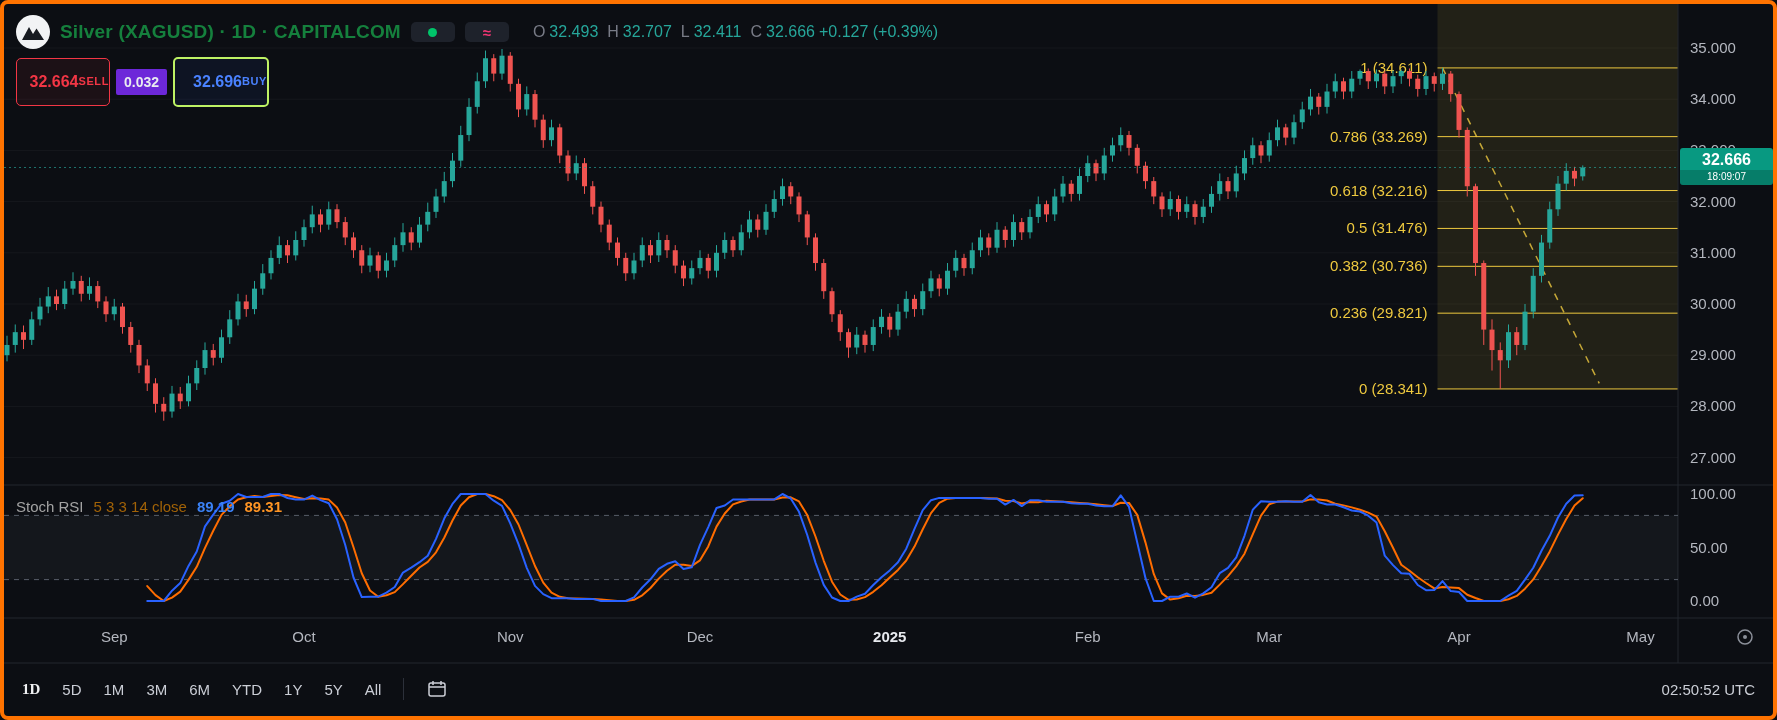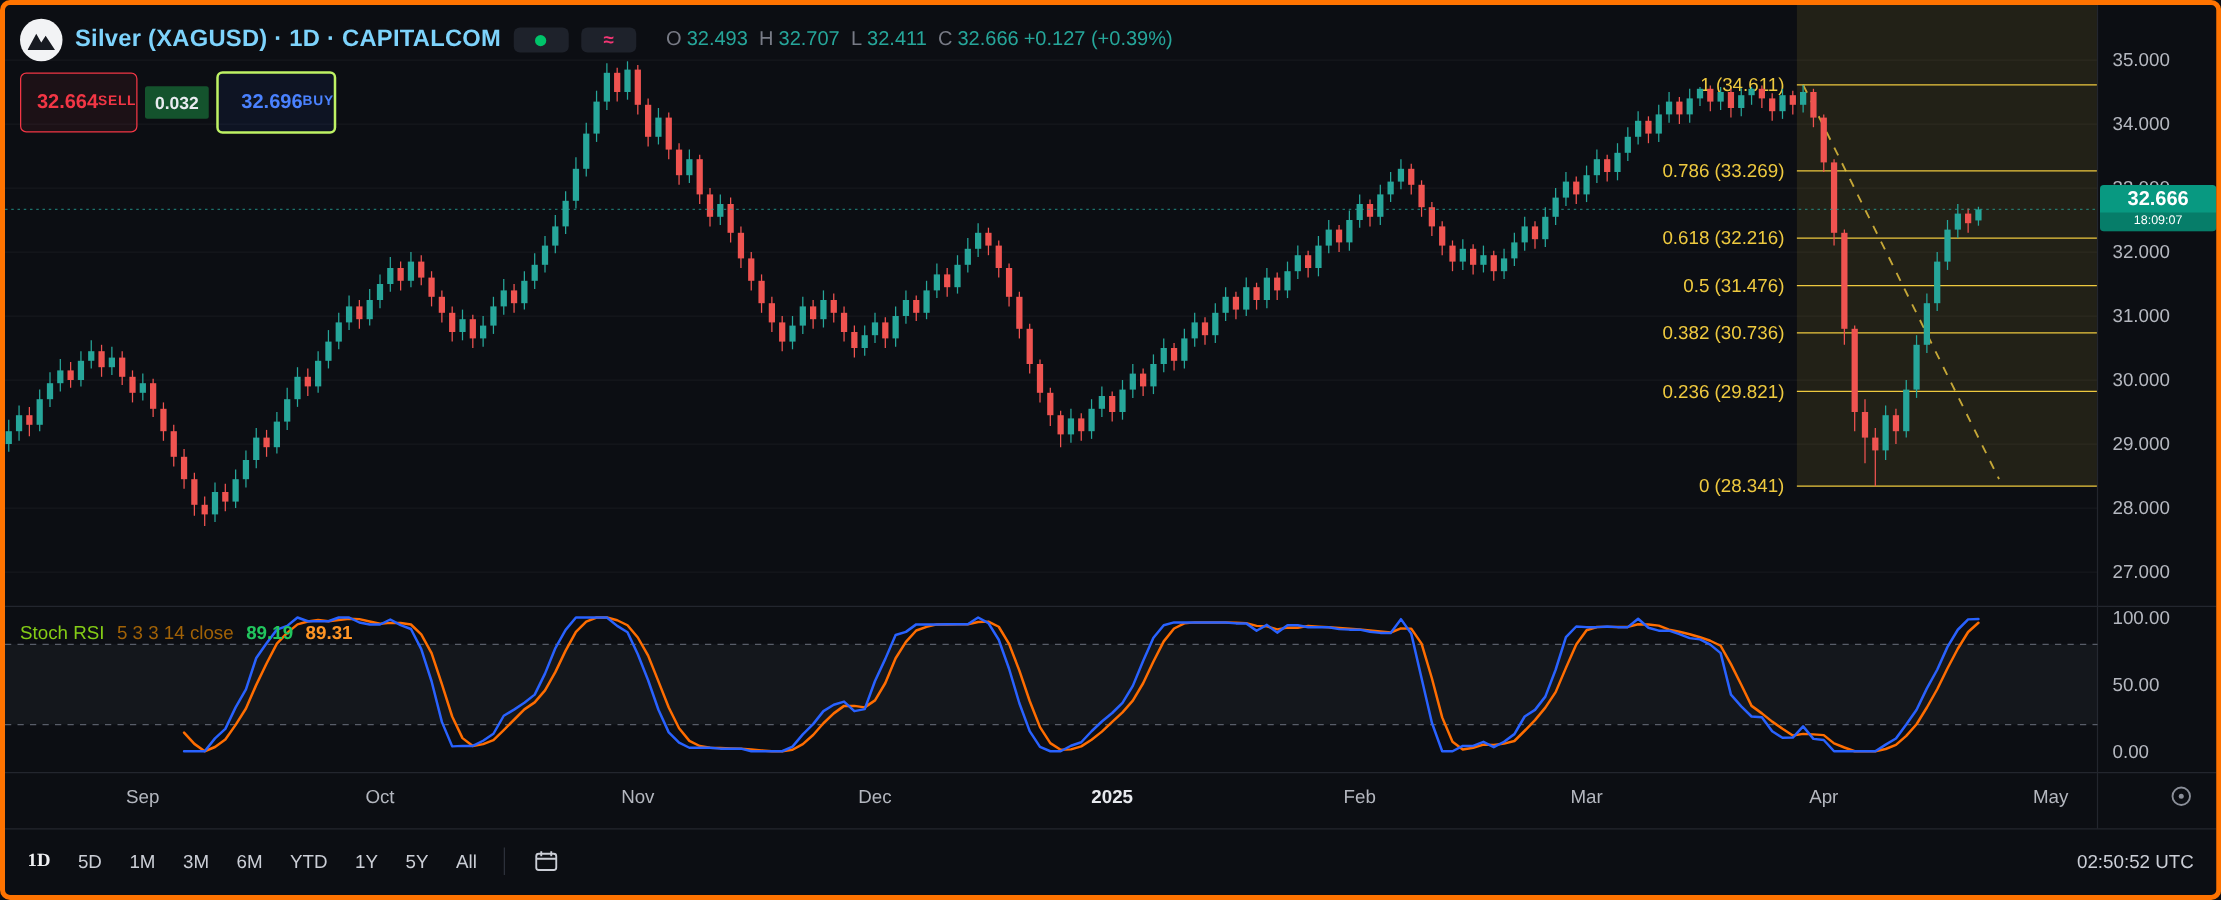--- a/index.html
+++ b/index.html
@@ -3,44 +3,44 @@
 <meta charset="utf-8">
 <style>
   html,body{margin:0;padding:0;background:#000;}
   .root{position:relative;width:1777px;height:720px;background:#0c0e13;overflow:hidden;
         font-family:"Liberation Sans","DejaVu Sans",sans-serif;-webkit-font-smoothing:antialiased;}
   .frame{position:absolute;inset:0;border:4px solid #ff7300;border-radius:8px;pointer-events:none;z-index:20;}
   #chart-svg{position:absolute;left:0;top:0;z-index:1;}
   
   .header{position:absolute;left:16px;top:13px;height:38px;z-index:6;display:flex;align-items:center;gap:10px;}
   .logo{width:34px;height:34px;border-radius:50%;background:#f2f3f5;display:flex;align-items:center;justify-content:center;flex:0 0 auto;}
-  .title{color:#7dd3fc;font-size:19px;font-weight:600;letter-spacing:.2px;white-space:nowrap;}
+  .title{color:#15803d;font-size:19px;font-weight:600;letter-spacing:.2px;white-space:nowrap;}
   .chip{height:20px;min-width:30px;border-radius:5px;background:#1e222b;display:flex;align-items:center;justify-content:center;padding:0 7px;}
   .dot{width:9px;height:9px;border-radius:50%;background:#00c46a;}
   .chip.approx{color:#f23674;font-size:15px;font-weight:700;}
   .ohlc{display:flex;align-items:center;gap:9px;margin-left:14px;font-size:16px;white-space:nowrap;}
   .ohlc .k{color:#787b86;}
   .ohlc .v{color:#26a69a;margin-left:-5px;}
   
   .orders{position:absolute;left:16px;top:57px;z-index:6;display:flex;align-items:center;gap:6px;}
   .obtn{width:92px;height:46px;border-radius:5px;display:flex;align-items:center;justify-content:flex-end;line-height:1.2;cursor:pointer;}
   .obtn .p{font-size:16px;font-weight:700;}
   .obtn .l{font-size:11px;font-weight:700;letter-spacing:.6px;}
   .sell{border:1px solid #f23645;color:#f23645;background:rgba(242,54,69,0.07);}
   .buy{border:2px solid #bef264;color:#4a82ff;background:rgba(41,98,255,0.07);}
-  .spread{height:26px;padding:0 8px;background:#14532d;color:#e9ebf0;display:flex;align-items:center;font-size:14px;font-weight:600;border-radius:2px;}
+  .spread{height:26px;padding:0 8px;background:#6d28d9;color:#e9ebf0;display:flex;align-items:center;font-size:14px;font-weight:600;border-radius:2px;}
   
   .price-tag{position:absolute;left:1680px;top:148px;width:93px;z-index:7;border-radius:3px;overflow:hidden;color:#fff;text-align:center;}
   .price-tag .p{font-size:16px;font-weight:700;padding:3px 0 1px;}
   .price-tag .cd{font-size:10px;padding:1px 0 3px;background:rgba(0,0,0,0.18);}
   
   .rsi-legend{position:absolute;left:16px;top:498px;z-index:6;display:flex;align-items:center;gap:10px;font-size:15px;white-space:nowrap;}
-  .rsi-legend .t{color:#84cc16;}
+  .rsi-legend .t{color:#a3a3a3;}
   .rsi-legend .params{color:#a16207;}
-  .rsi-legend .kv{color:#22c55e;font-weight:600;}
+  .rsi-legend .kv{color:#3b82f6;font-weight:600;}
   .rsi-legend .dv{color:#ff9524;font-weight:600;}
   
   .watermark{position:absolute;left:16px;top:567px;z-index:0;display:flex;align-items:center;gap:10px;
              color:rgba(224,226,231,0.88);font-size:28px;font-weight:700;letter-spacing:.3px;}
   .watermark svg{fill:rgba(224,226,231,0.88);}
   
   .toolbar{position:absolute;left:4px;right:4px;top:664px;height:50px;z-index:6;display:flex;align-items:center;
            gap:22px;padding:0 18px;font-size:15px;color:#cbced6;}
   .range{cursor:pointer;}
   .range.active{color:#f0f1f3;font-weight:700;font-family:Liberation Serif, serif;}

